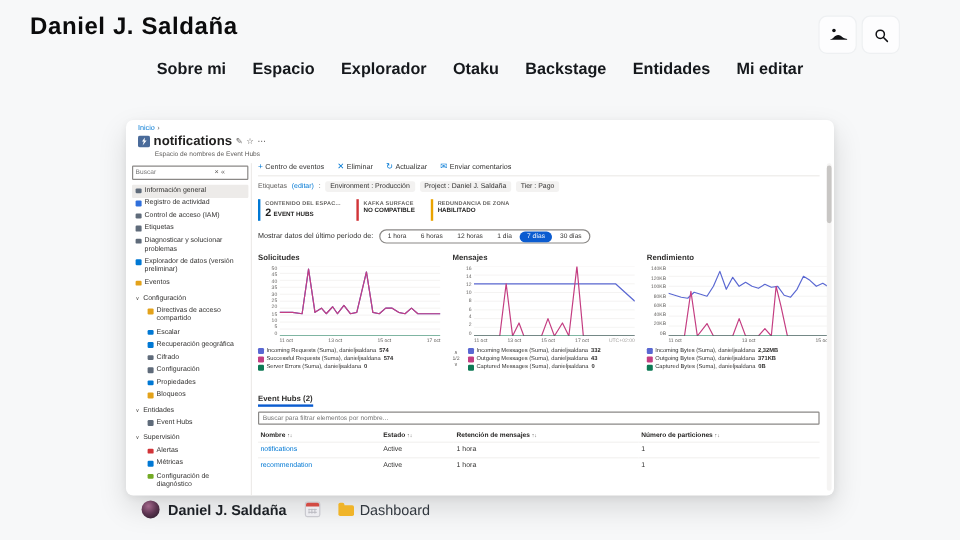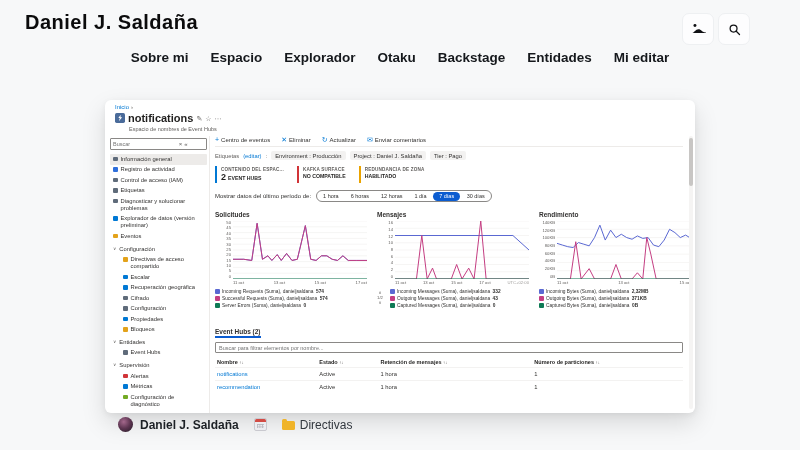--- a/index.html
+++ b/index.html
@@ -513,15 +513,15 @@
 </div>
 
 <div class="pmeta">
   <div class="avatar"></div>
   <span class="pauthor">Daniel J. Saldaña</span>
   <span class="pitem">
     <span class="cal"></span>
   </span>
   <span class="pitem">
     <span class="folder"></span>
-    <span class="ptext">Directivas</span>
+    <span class="ptext">Dashboard</span>
   </span>
 </div>
 
 </body></html>

